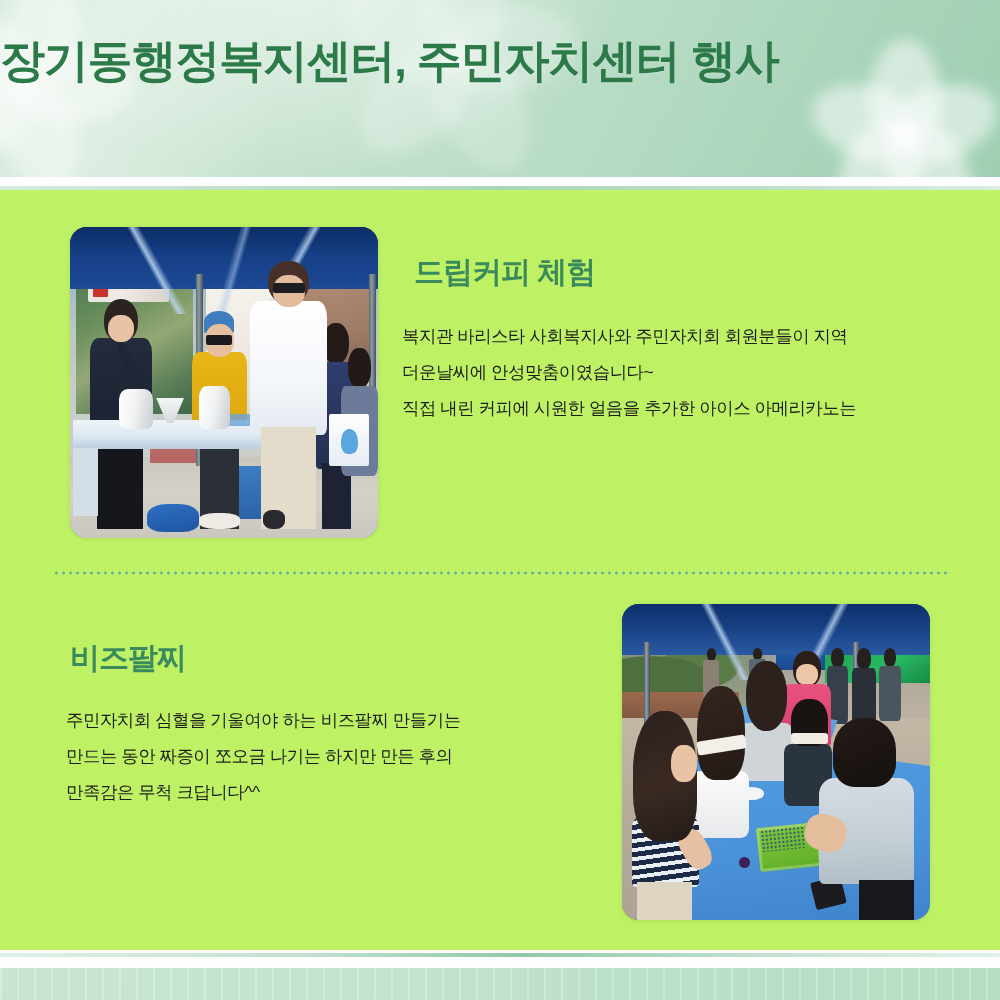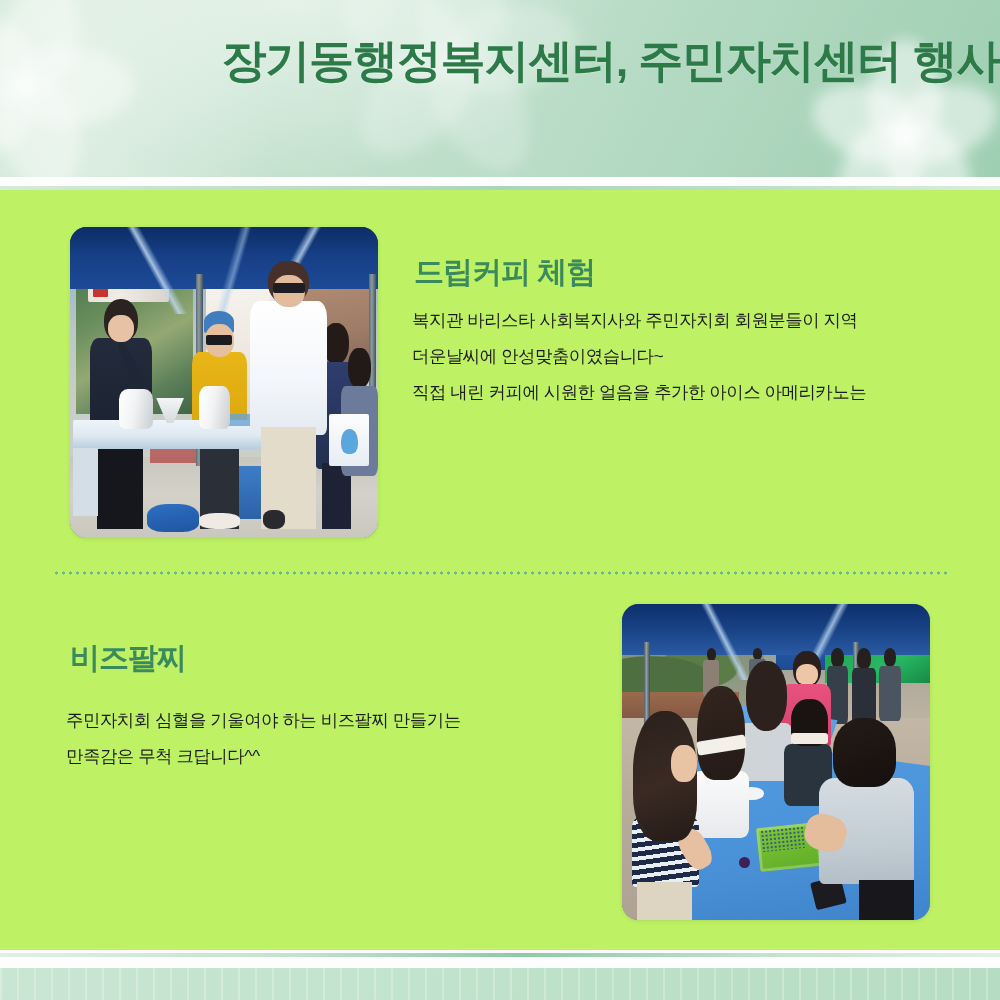--- a/index.html
+++ b/index.html
@@ -65,21 +65,21 @@
   .flower-mid .r1 { transform: rotate(8deg)   translateY(-58px); }
   .flower-mid .r2 { transform: rotate(80deg)  translateY(-58px); }
   .flower-mid .r3 { transform: rotate(152deg) translateY(-58px); }
   .flower-mid .r4 { transform: rotate(224deg) translateY(-58px); }
   .flower-mid .r5 { transform: rotate(296deg) translateY(-58px); }
 
   .header-title {
     position: relative;
     z-index: 3;
     padding-top: 31px;
-    text-align: right;
+    text-align: left;
     color: #2d7a49;
     font-size: 45px;
     font-weight: 700;
     line-height: 1.32;
     letter-spacing: -1.2px;
     text-shadow: 0 1px 0 rgba(255,255,255,0.25);
   }
   .header-title .ln2 { display: block; }
 
   
@@ -125,21 +125,21 @@
   .block-body {
     position: absolute;
     color: #1d1d1d;
     font-size: 17.4px;
     line-height: 2.08;
     letter-spacing: -0.45px;
   }
   .block-body .bl { display: block; white-space: nowrap; }
 
   .s1-title { left: 414px; top: 62px; }
-  .s1-body  { left: 402px; top: 112px; width: 580px; margin-left: 10px; }
+  .s1-body  { left: 402px; top: 128px; width: 580px; }
 
   .s2-title { left: 70px; top: 448px; }
   .s2-body  { left: 66px; top: 512px; width: 520px; }
 
   
   .divider {
     position: absolute;
     left: 53px; top: 381px;
     width: 896px; height: 4px;
     background-image: radial-gradient(circle, #6fb59a 0 1.4px, rgba(0,0,0,0) 1.7px);
@@ -431,20 +431,21 @@
       <span class="bl">더운날씨에 안성맞춤이였습니다~</span>
       <span class="bl">직접 내린 커피에 시원한 얼음을 추가한 아이스 아메리카노는</span>
     </div>
 
     <div class="divider"></div>
 
     <h2 class="block-title s2-title">비즈팔찌</h2>
 
     <div class="block-body s2-body">
       <span class="bl">주민자치회 심혈을 기울여야 하는 비즈팔찌 만들기는</span>
+      <span class="bl">만드는 동안 짜증이 쪼오금 나기는 하지만 만든 후의</span>
       <span class="bl">만족감은 무척 크답니다^^</span>
     </div>
 
     <div class="photo photo-2">
       <div class="ph-canvas">
         <div class="ph2-bg"></div>
         <div class="ph2-trees"></div>
         <div class="ph2-greenban"></div>
         <div class="ph2-bluesign"></div>
         <div class="ph2-brick"></div>

